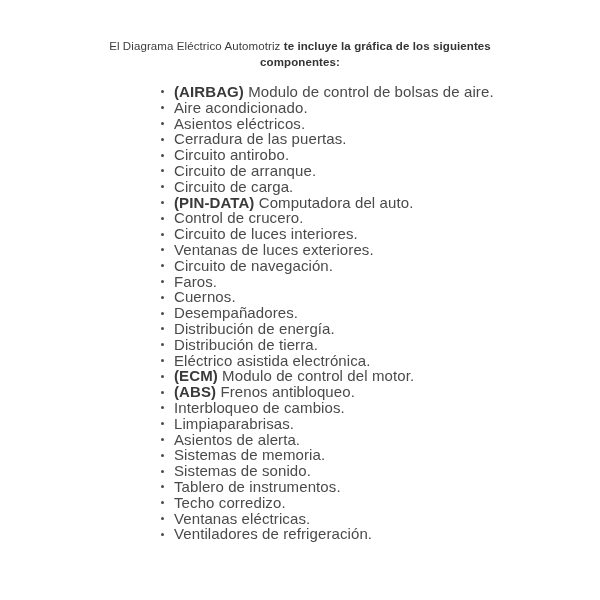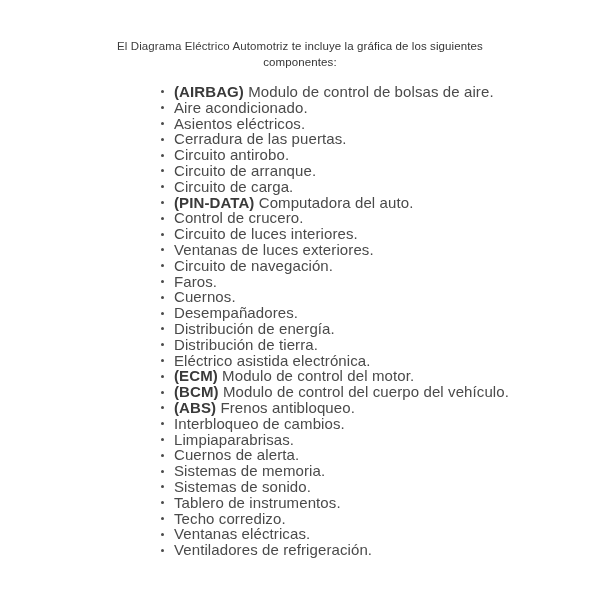--- a/index.html
+++ b/index.html
@@ -21,21 +21,21 @@
     margin: 0 auto;
     padding-top: 38px;
     max-width: 400px;
     text-align: center;
     font-size: 11.5px;
     line-height: 16px;
     color: #3c3c3c;
     letter-spacing: 0.1px;
   }
   .title .t-normal { font-weight: 400; }
-  .title .t-bold   { font-weight: 400; color: #343434; margin-top: 20px; }
+  .title .t-bold   { font-weight: 700; color: #343434; margin-top: 20px; }
 
   ul.components {
     list-style: none;
     margin: 14px 0 0 158px;
     padding: 0;
   }
   ul.components li {
     position: relative;
     padding-left: 16px;
     font-size: 15px;
@@ -118,33 +118,30 @@
       <li>
     <span class="dot"></span><span class="li-bold"></span><span class="li-text">Distribución de tierra.</span>
   </li>
       <li>
     <span class="dot"></span><span class="li-bold"></span><span class="li-text">Eléctrico asistida electrónica.</span>
   </li>
       <li>
     <span class="dot"></span><span class="li-bold">(ECM)</span><span class="li-text"> Modulo de control del motor.</span>
   </li>
       <li>
-    <span class="dot"></span><span class="li-bold">(BCM)</span><span class="li-text"> Modulo de control del cuerpo del vehículo.</span>
-  </li>
-      <li>
     <span class="dot"></span><span class="li-bold">(ABS)</span><span class="li-text"> Frenos antibloqueo.</span>
   </li>
       <li>
     <span class="dot"></span><span class="li-bold"></span><span class="li-text">Interbloqueo de cambios.</span>
   </li>
       <li>
     <span class="dot"></span><span class="li-bold"></span><span class="li-text">Limpiaparabrisas.</span>
   </li>
       <li>
-    <span class="dot"></span><span class="li-bold"></span><span class="li-text">Cuernos de alerta.</span>
+    <span class="dot"></span><span class="li-bold"></span><span class="li-text">Asientos de alerta.</span>
   </li>
       <li>
     <span class="dot"></span><span class="li-bold"></span><span class="li-text">Sistemas de memoria.</span>
   </li>
       <li>
     <span class="dot"></span><span class="li-bold"></span><span class="li-text">Sistemas de sonido.</span>
   </li>
       <li>
     <span class="dot"></span><span class="li-bold"></span><span class="li-text">Tablero de instrumentos.</span>
   </li>

